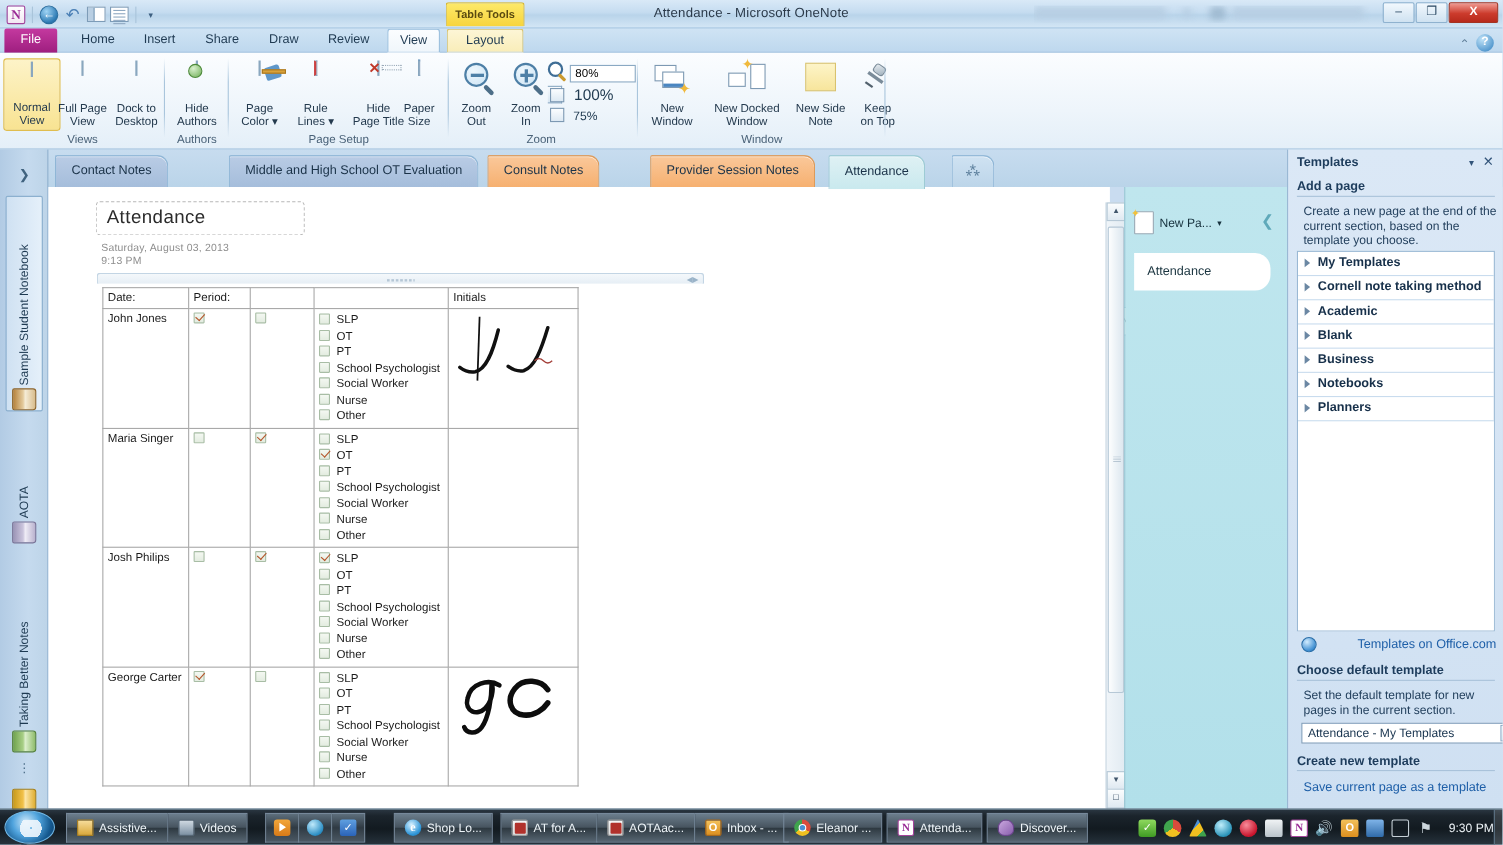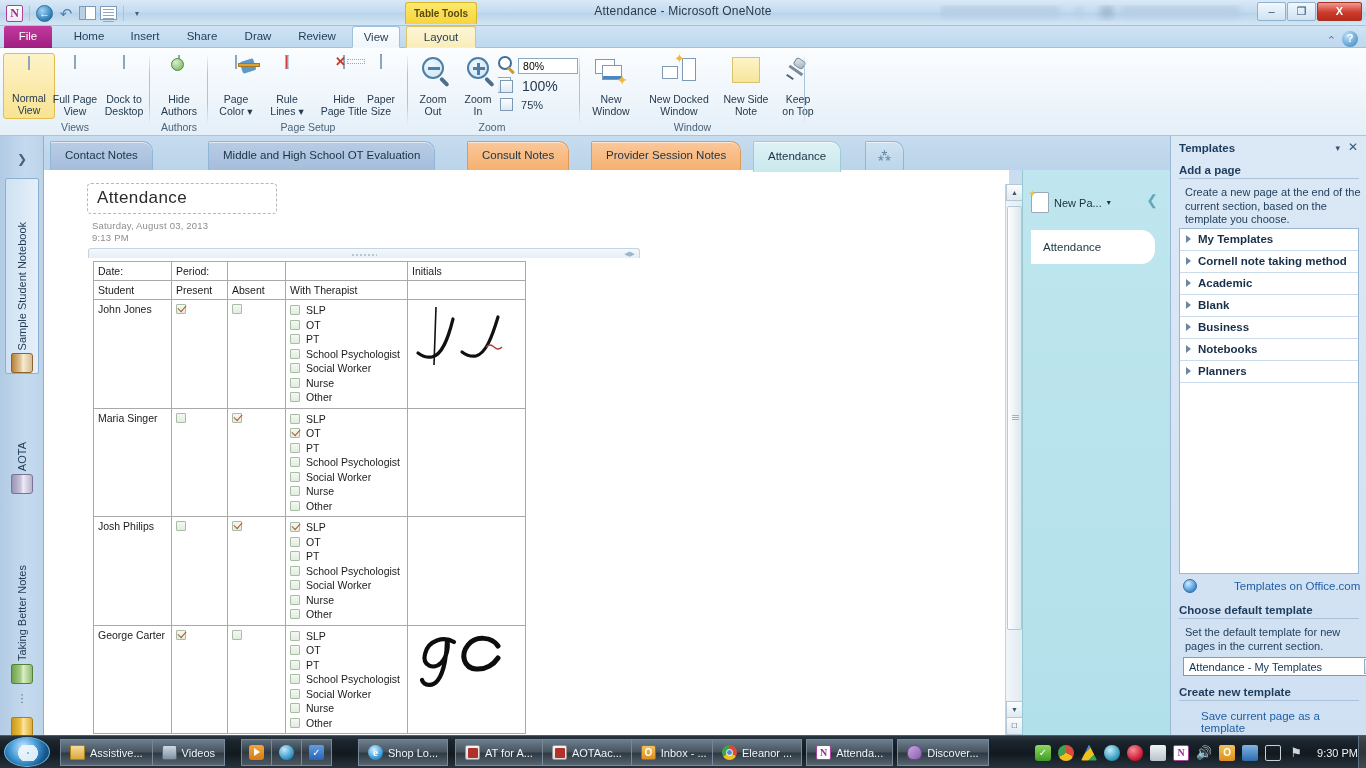--- a/index.html
+++ b/index.html
@@ -570,21 +570,21 @@
     </div>
 
     <div style="position:absolute;right:30px;top:-14px;font-size:11px;color:#5f7e98;">⌃</div>
     <div style="position:absolute;right:8px;top:-17px;width:16px;height:16px;border-radius:50%;background:radial-gradient(circle at 35% 30%,#bfe2f7,#2f7fc0);color:#fff;font-size:11px;font-weight:bold;text-align:center;line-height:15px;">?</div>
   </div>
 
   <div class="tabbar">
     <div class="ptabs">
       <div class="ptab blue" style="left:0;">Contact Notes</div>
       <div class="ptab blue" style="left:158px;">Middle and High School OT Evaluation</div>
-      <div class="ptab orange" style="left:417px;">Consult Notes</div>
+      <div class="ptab orange" style="left:393px;">Consult Notes</div>
       <div class="ptab orange" style="left:541px;">Provider Session Notes</div>
       <div class="ptab active" style="left:703px;">Attendance</div>
       <div class="ptab newsec" style="left:815px;">⁂</div>
     </div>
 
     <div class="searchbox">
       <span class="txt" placeholder="Search All Notebooks (Ctrl+E)">Search All Notebooks (Ctrl+E)</span>
       <span class="mag"></span>
       <span class="search-caret">▾</span>
     </div>
@@ -639,27 +639,20 @@
               <col class="col-d">
               <col class="col-e">
           </colgroup>
           <tbody>
             <tr>
               <td>Date:</td>
               <td>Period:</td>
               <td></td>
               <td></td>
               <td>Initials</td>
-            </tr>
-            <tr>
-              <td>Student</td>
-              <td>Present</td>
-              <td>Absent</td>
-              <td>With Therapist</td>
-              <td></td>
             </tr>
 
             <tr>
               <td class="rowcell">John Jones</td>
               <td class="rowcell"><span class="cb on"></span></td>
               <td class="rowcell"><span class="cb"></span></td>
               <td class="rowcell">
                 <div class="cbrow"><span class="cb"></span><span>SLP</span></div>
                 <div class="cbrow"><span class="cb"></span><span>OT</span></div>
                 <div class="cbrow"><span class="cb"></span><span>PT</span></div>
@@ -781,21 +774,21 @@
     </div>
 
     <div class="tpl-sec" style="top:468px;">Choose default template</div>
     <div class="tpl-desc" style="top:490px;">Set the default template for new pages in the current section.</div>
     <div class="tpl-select" style="top:521px;">
       <span>Attendance - My Templates</span>
       <span class="dd">▾</span>
     </div>
 
     <div class="tpl-sec" style="top:550px;">Create new template</div>
-    <div class="tpl-link" style="left:30px;top:574px;">Save current page as a template</div>
+    <div class="tpl-link" style="left:14px;top:574px;">Save current page as a template</div>
   </div>
 
   <div class="taskbar">
     <div class="startorb"></div>
 
     <div class="tgroup" style="left:60px;">
       <div class="tbtn">
         <span class="ticon" style="background:linear-gradient(180deg,#f6dc9a,#d9a83b);border:1px solid #a87f22;border-radius:1px;"></span>
         <span>Assistive...</span>
       </div>

